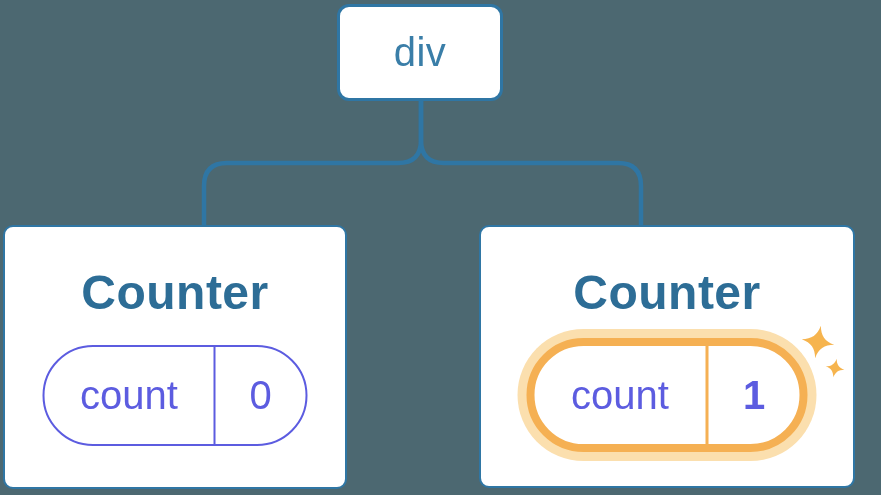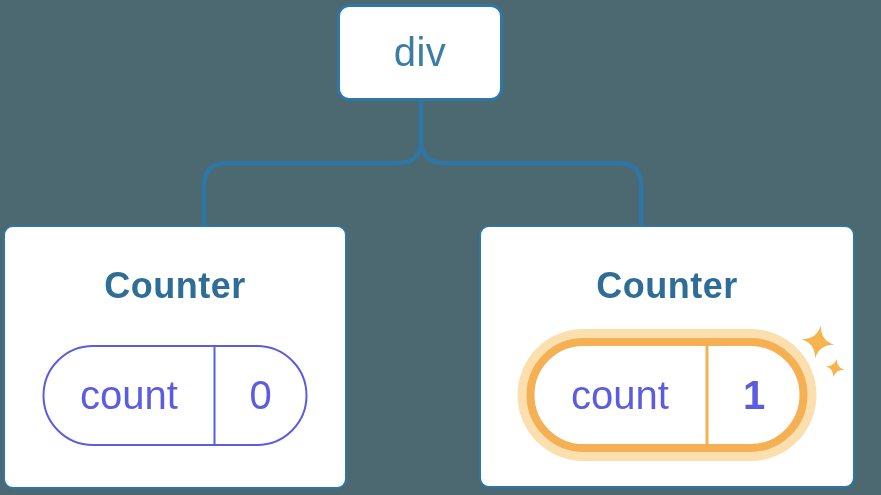--- a/index.html
+++ b/index.html
@@ -63,21 +63,21 @@
   }
   .card.left  { left: 3px;   top: 225px; width: 344px; height: 264px; }
   .card.right { left: 479px; top: 225px; width: 376px; height: 263px; }
   .card-title {
     position: absolute;
     top: 38px;
     left: 0;
     right: 0;
     text-align: center;
     color: var(--title);
-    font-size: 36px;
+    font-size: 48px;
     font-weight: 600;
     letter-spacing: 0.5px;
   }
   .pill {
     position: absolute;
     left: 50%;
     transform: translateX(-50%);
     display: flex;
     background: var(--card);
     color: var(--state);

